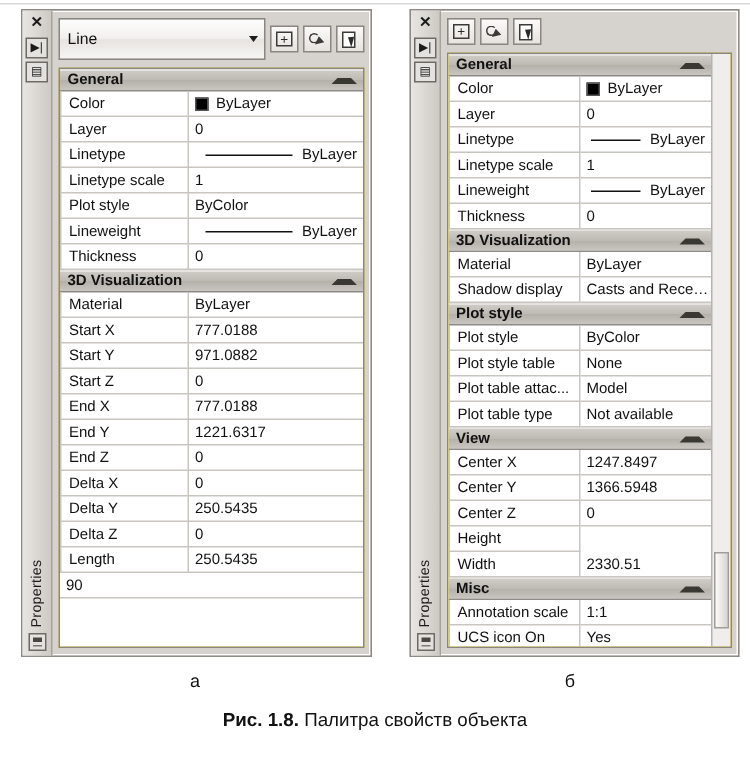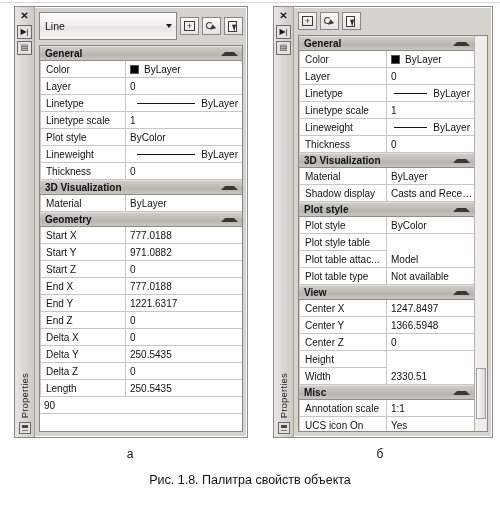--- a/index.html
+++ b/index.html
@@ -281,21 +281,21 @@
     position:absolute;
     font-size:12px;color:#111;
     text-align:center;
   }
   .subcap-a{left:0;top:447px;width:260px;}
   .subcap-b{left:260px;top:447px;width:240px;}
   .figcap{
     position:absolute;left:0;top:473px;width:500px;
     text-align:center;font-size:12.5px;color:#111;
   }
-  .figcap b{font-weight:normal;}
+  .figcap b{font-weight:bold;}
 </style>
 </head>
 <body>
 
 <div class="page-top-rule"></div>
 
 <div class="palette palette-a">
 
   <div class="gutter">
     <div class="gbtn gclose">✕</div>
@@ -373,24 +373,20 @@
           <div class="sec">
             <span class="sec-title">3D Visualization</span>
             <span class="sec-arrow"></span>
           </div>
           <div class="row">
             <div class="k">Material</div>
             <div class="v">
               <span class="v-text">ByLayer</span>
             </div>
           </div>
-          <div class="sec">
-            <span class="sec-title">Geometry</span>
-            <span class="sec-arrow"></span>
-          </div>
           <div class="row">
             <div class="k">Start X</div>
             <div class="v">
               <span class="v-text">777.0188</span>
             </div>
           </div>
           <div class="row">
             <div class="k">Start Y</div>
             <div class="v">
               <span class="v-text">971.0882</span>
@@ -538,20 +534,23 @@
             <span class="sec-arrow"></span>
           </div>
           <div class="row">
             <div class="k">Plot style</div>
             <div class="v">
               <span class="v-text">ByColor</span>
             </div>
           </div>
           <div class="row">
             <div class="k">Plot style table</div>
+            <div class="v">
+              <span class="v-text">None</span>
+            </div>
           </div>
           <div class="row">
             <div class="k">Plot table attac...</div>
             <div class="v">
               <span class="v-text">Model</span>
             </div>
           </div>
           <div class="row">
             <div class="k">Plot table type</div>
             <div class="v">

